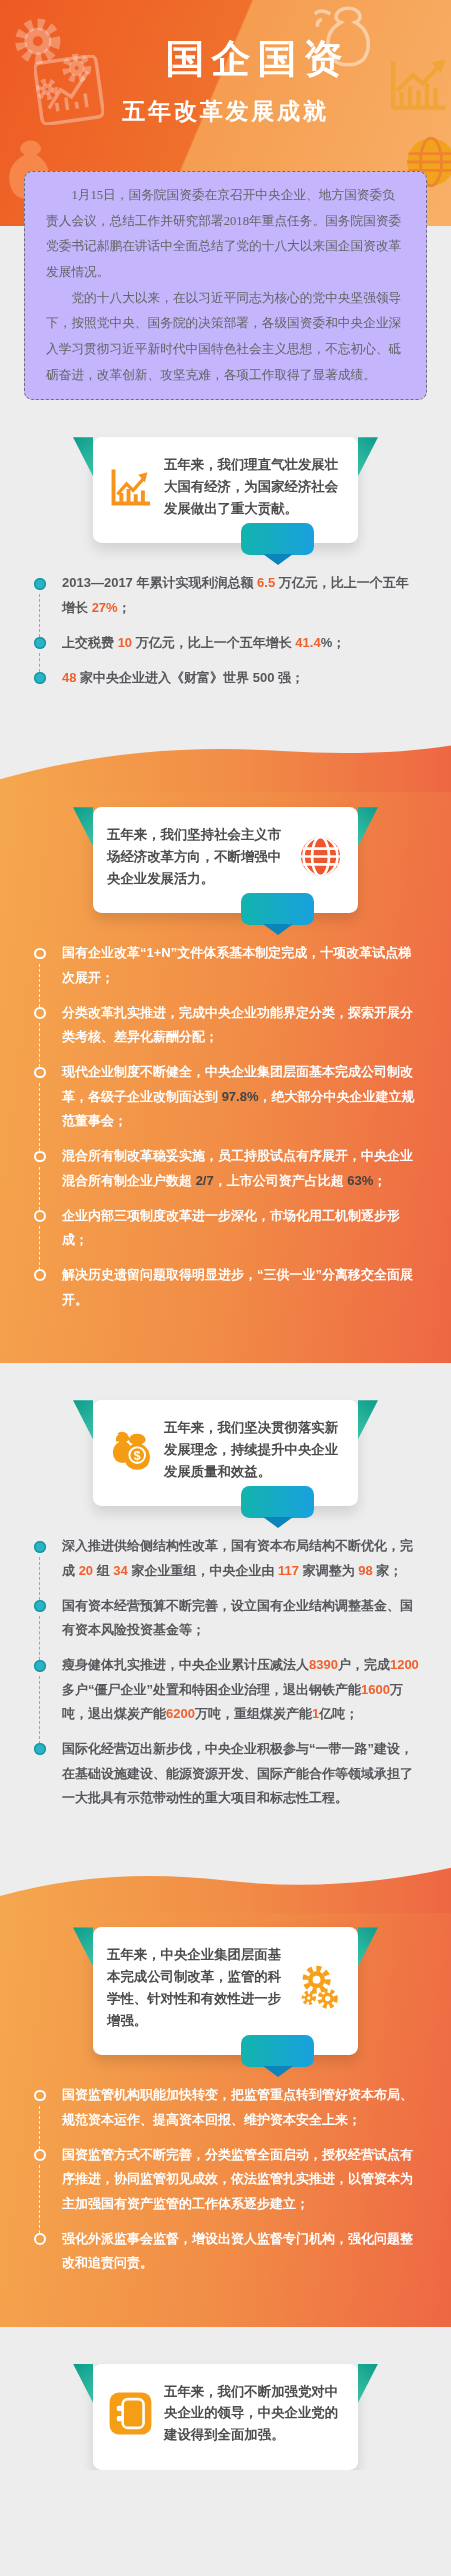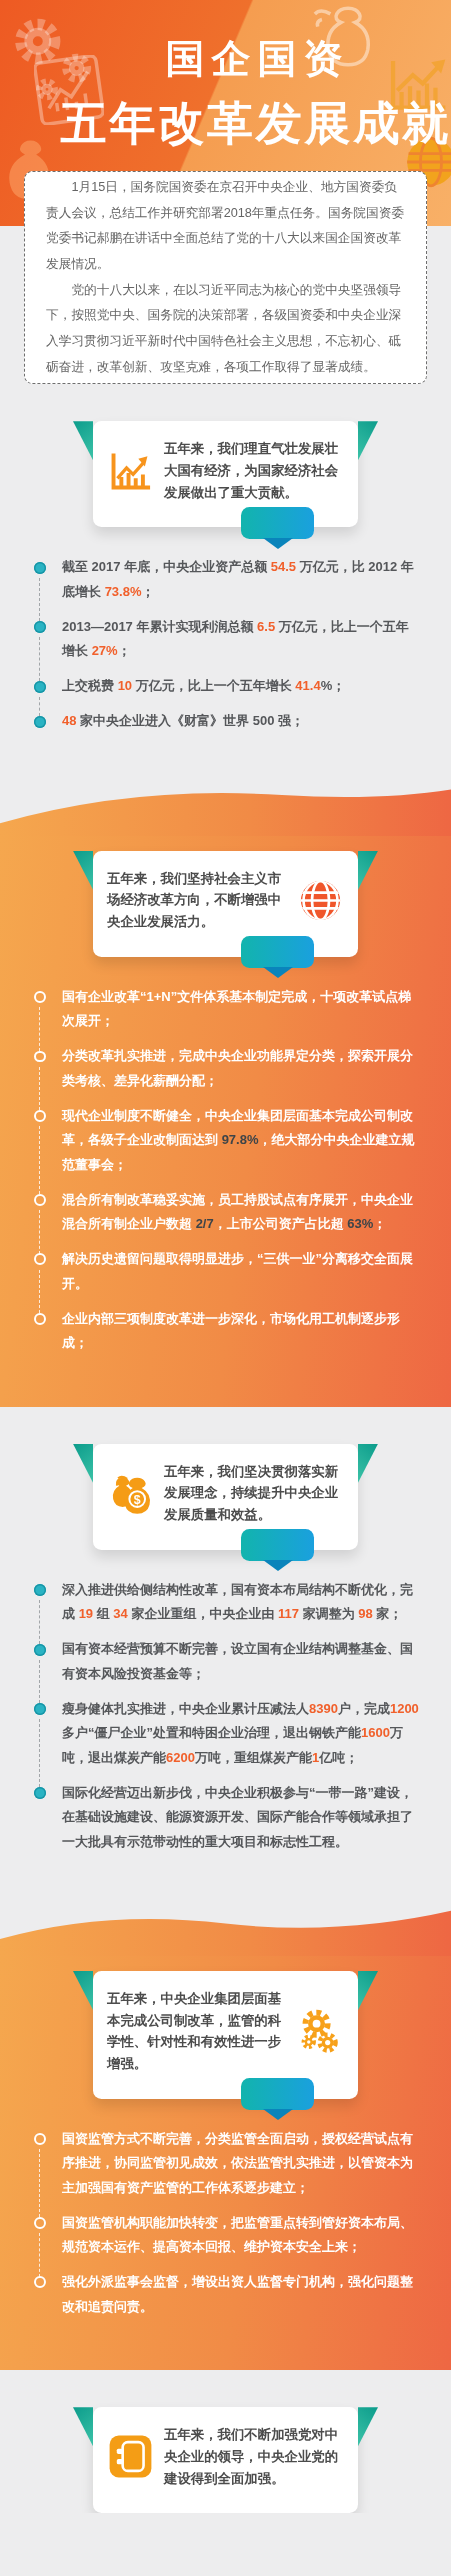--- a/index.html
+++ b/index.html
@@ -5,25 +5,25 @@
   html,body{margin:0;padding:0;}
   body{width:451px;background:#ededee;font-family:"Liberation Sans","DejaVu Sans",sans-serif;-webkit-font-smoothing:antialiased;}
   .page{width:451px;overflow:hidden;position:relative;}
 
   
   .hero{position:relative;height:226px;
     background:linear-gradient(113deg,#ee5a23 0%,#ef702c 46%,#f59d50 46.4%,#f8b067 100%);}
   .hero svg{position:absolute;}
   .hero-title{position:absolute;width:100%;text-align:center;color:#fff;font-weight:bold;line-height:1;}
   .hero-title.t1{top:39px;font-size:39px;letter-spacing:7px;padding-left:32px;}
-  .hero-title.t2{top:100px;font-size:46px;letter-spacing:2.8px;text-align:right;}
-
-  
-  .intro{position:relative;margin:-55px 24px 0;background:#ffffff;border:1.4px dashed #6e6e6e;
-    border-radius:8.5px;padding:3px 21px;color:#646464;font-size:12.7px;line-height:2.02;}
+  .hero-title.t2{top:100px;font-size:23px;letter-spacing:2.8px;}
+
+  
+  .intro{position:relative;margin:-55px 24px 0;background:#c4b5fd;border:1.4px dashed #6e6e6e;
+    border-radius:8.5px;padding:11px 21px;color:#646464;font-size:12.7px;line-height:2.02;font-family:Liberation Serif, serif;}
   .intro p{margin:0;text-indent:2em;}
 
   
   .banner{position:relative;width:237px;margin:37px 0 0 93px;background:#fff;border-radius:8.5px;
     box-shadow:0 7px 12.7px rgba(0,0,0,.12);padding:17px 14px 24px;display:flex;gap:10px;align-items:center;}
   .banner.rev{flex-direction:row-reverse;}
   .banner-text{margin:0;font-size:13.4px;line-height:1.62;font-weight:bold;color:#4c4c4c;}
   .banner-icon{flex:0 0 47px;width:47px;height:47px;}
   .banner-icon svg{width:47px;height:47px;display:block;}
   .ribbon{position:absolute;top:0;width:20px;height:39px;}
@@ -121,21 +121,20 @@
         <path d="M16 48 L30 32 L40 42 L56 24" fill="none" stroke="#f7941d" stroke-width="5"></path>
         <path d="M48 18 L62 14 L58 30 Z" fill="#f7941d"></path>
       </svg>
     </span>
     <p class="banner-text">五年来，我们理直气壮发展壮大国有经济，为国家经济社会发展做出了重大贡献。</p>
     <span class="tab">
         <span class="chev"></span>
       </span>
   </div>
   <ul class="points">
-      <li><span>截至 2017 年底，中央企业资产总额 </span><span class="hl">54.5</span><span> 万亿元，比 2012 年底增长 </span><span class="hl">73.8%</span><span>；</span></li>
       <li><span>2013—2017 年累计实现利润总额 </span><span class="hl">6.5</span><span> 万亿元，比上一个五年增长 </span><span class="hl">27%</span><span>；</span></li>
       <li><span>上交税费 </span><span class="hl">10</span><span> 万亿元，比上一个五年增长 </span><span class="hl">41.4</span><span>%；</span></li>
       <li><span class="hl">48</span><span> 家中央企业进入《财富》世界 500 强；</span></li>
     </ul>
 
   <svg class="wave" viewBox="0 0 640 78" preserveAspectRatio="none">
     <defs>
         <linearGradient id="g2" x1="0" y1="0" x2="1" y2="0">
       <stop offset="0" stop-color="#f5a74e"></stop>
           <stop offset=".55" stop-color="#f18b46"></stop>
@@ -166,22 +165,22 @@
       <p class="banner-text">五年来，我们坚持社会主义市场经济改革方向，不断增强中央企业发展活力。</p>
       <span class="tab">
           <span class="chev"></span>
         </span>
     </div>
     <ul class="points">
         <li><span>国有企业改革“1+N”文件体系基本制定完成，十项改革试点梯次展开；</span></li>
         <li><span>分类改革扎实推进，完成中央企业功能界定分类，探索开展分类考核、差异化薪酬分配；</span></li>
         <li><span>现代企业制度不断健全，中央企业集团层面基本完成公司制改革，各级子企业改制面达到 </span><span class="hl">97.8%</span><span>，绝大部分中央企业建立规范董事会；</span></li>
         <li><span>混合所有制改革稳妥实施，员工持股试点有序展开，中央企业混合所有制企业户数超 </span><span class="hl">2/7</span><span>，上市公司资产占比超 </span><span class="hl">63%</span><span>；</span></li>
+        <li><span>企业内部三项制度改革进一步深化，市场化用工机制逐步形成；</span></li>
         <li><span>解决历史遗留问题取得明显进步，“三供一业”分离移交全面展开。</span></li>
-        <li><span>企业内部三项制度改革进一步深化，市场化用工机制逐步形成；</span></li>
       </ul>
   </div>
 
   <div class="banner">
     <span class="ribbon l"></span>
     <span class="ribbon r"></span>
     <span class="banner-icon">
       <svg viewBox="0 0 84 72">
         <path d="M22 22 q-8 -3 -5 -9 q3 -5 11 -5 q8 0 11 5 q3 6 -5 9 q14 8 11 24 q-3 14 -17 14 q-14 0 -17 -14 q-3 -16 11 -24z" fill="#f59c15"></path>
         <path d="M46 26 q-10 -4 -6 -11 q4 -7 14 -7 q10 0 14 7 q4 7 -6 11 q18 10 14 30 q-4 16 -22 16 q-18 0 -22 -16 q-4 -20 14 -30z" fill="#f59c15"></path>
@@ -189,21 +188,21 @@
         <circle cx="54" cy="46" r="14" fill="none" stroke="#fff" stroke-width="3.5"></circle>
         <text x="54" y="54" text-anchor="middle" font-size="22" font-weight="bold" fill="#fff">$</text>
       </svg>
     </span>
     <p class="banner-text">五年来，我们坚决贯彻落实新发展理念，持续提升中央企业发展质量和效益。</p>
     <span class="tab">
         <span class="chev"></span>
       </span>
   </div>
   <ul class="points">
-      <li><span>深入推进供给侧结构性改革，国有资本布局结构不断优化，完成 </span><span class="hl">19</span><span> 组 </span><span class="hl">34</span><span> 家企业重组，中央企业由 </span><span class="hl">117</span><span> 家调整为 </span><span class="hl">98</span><span> 家；</span></li>
+      <li><span>深入推进供给侧结构性改革，国有资本布局结构不断优化，完成 </span><span class="hl">20</span><span> 组 </span><span class="hl">34</span><span> 家企业重组，中央企业由 </span><span class="hl">117</span><span> 家调整为 </span><span class="hl">98</span><span> 家；</span></li>
       <li><span>国有资本经营预算不断完善，设立国有企业结构调整基金、国有资本风险投资基金等；</span></li>
       <li><span>瘦身健体扎实推进，中央企业累计压减法人</span><span class="hl">8390</span><span>户，完成</span><span class="hl">1200</span><span>多户“僵尸企业”处置和特困企业治理，退出钢铁产能</span><span class="hl">1600</span><span>万吨，退出煤炭产能</span><span class="hl">6200</span><span>万吨，重组煤炭产能</span><span class="hl">1</span><span>亿吨；</span></li>
       <li><span>国际化经营迈出新步伐，中央企业积极参与“一带一路”建设，在基础设施建设、能源资源开发、国际产能合作等领域承担了一大批具有示范带动性的重大项目和标志性工程。</span></li>
     </ul>
 
   <svg class="wave" viewBox="0 0 640 78" preserveAspectRatio="none">
     <defs>
         <linearGradient id="g4" x1="0" y1="0" x2="1" y2="0">
       <stop offset="0" stop-color="#f5a74e"></stop>
           <stop offset=".55" stop-color="#f18b46"></stop>
@@ -230,22 +229,22 @@
             <circle cx="18" cy="52" r="2.6" fill="#fff"></circle>
             <circle cx="47" cy="53" r="4" fill="#fff"></circle>
         </svg>
       </span>
       <p class="banner-text">五年来，中央企业集团层面基本完成公司制改革，监管的科学性、针对性和有效性进一步增强。</p>
       <span class="tab">
           <span class="chev"></span>
         </span>
     </div>
     <ul class="points">
+        <li><span>国资监管机构职能加快转变，把监管重点转到管好资本布局、规范资本运作、提高资本回报、维护资本安全上来；</span></li>
         <li><span>国资监管方式不断完善，分类监管全面启动，授权经营试点有序推进，协同监管初见成效，依法监管扎实推进，以管资本为主加强国有资产监管的工作体系逐步建立；</span></li>
-        <li><span>国资监管机构职能加快转变，把监管重点转到管好资本布局、规范资本运作、提高资本回报、维护资本安全上来；</span></li>
         <li><span>强化外派监事会监督，增设出资人监督专门机构，强化问题整改和追责问责。</span></li>
       </ul>
   </div>
 
   <div class="banner">
     <span class="ribbon l"></span>
     <span class="ribbon r"></span>
     <span class="banner-icon">
       <svg viewBox="0 0 72 72">
         <rect x="4" y="4" width="64" height="64" rx="14" fill="#f49d15"></rect>

